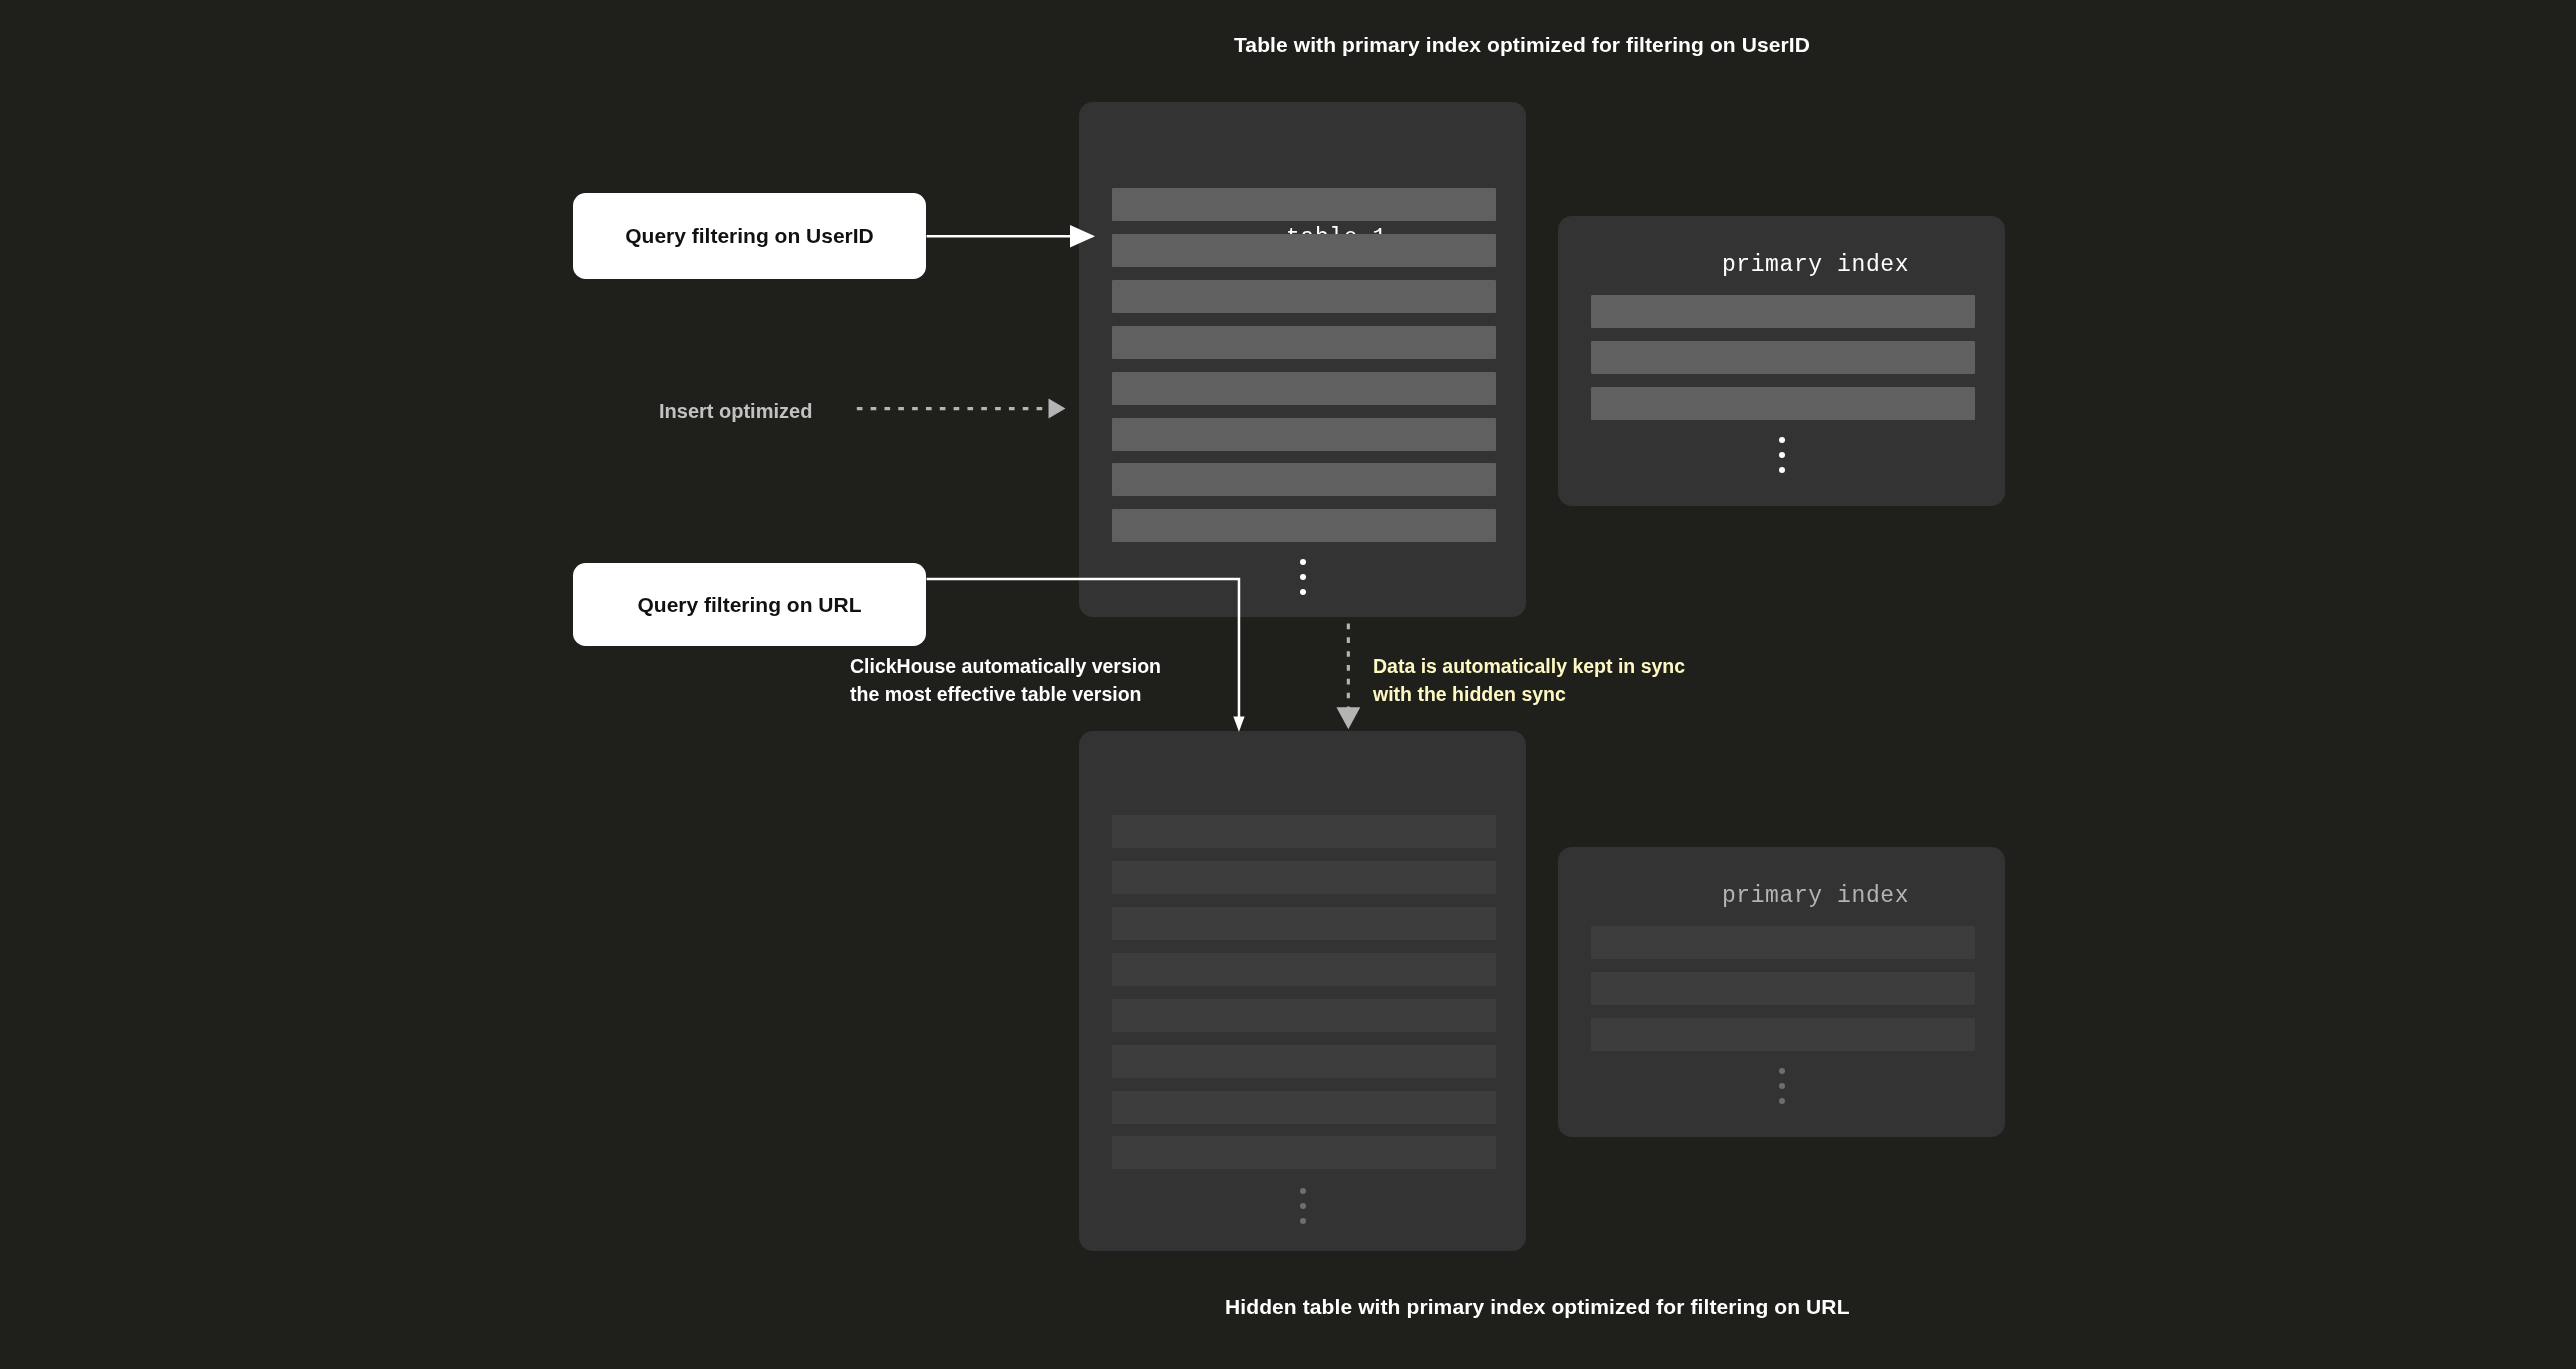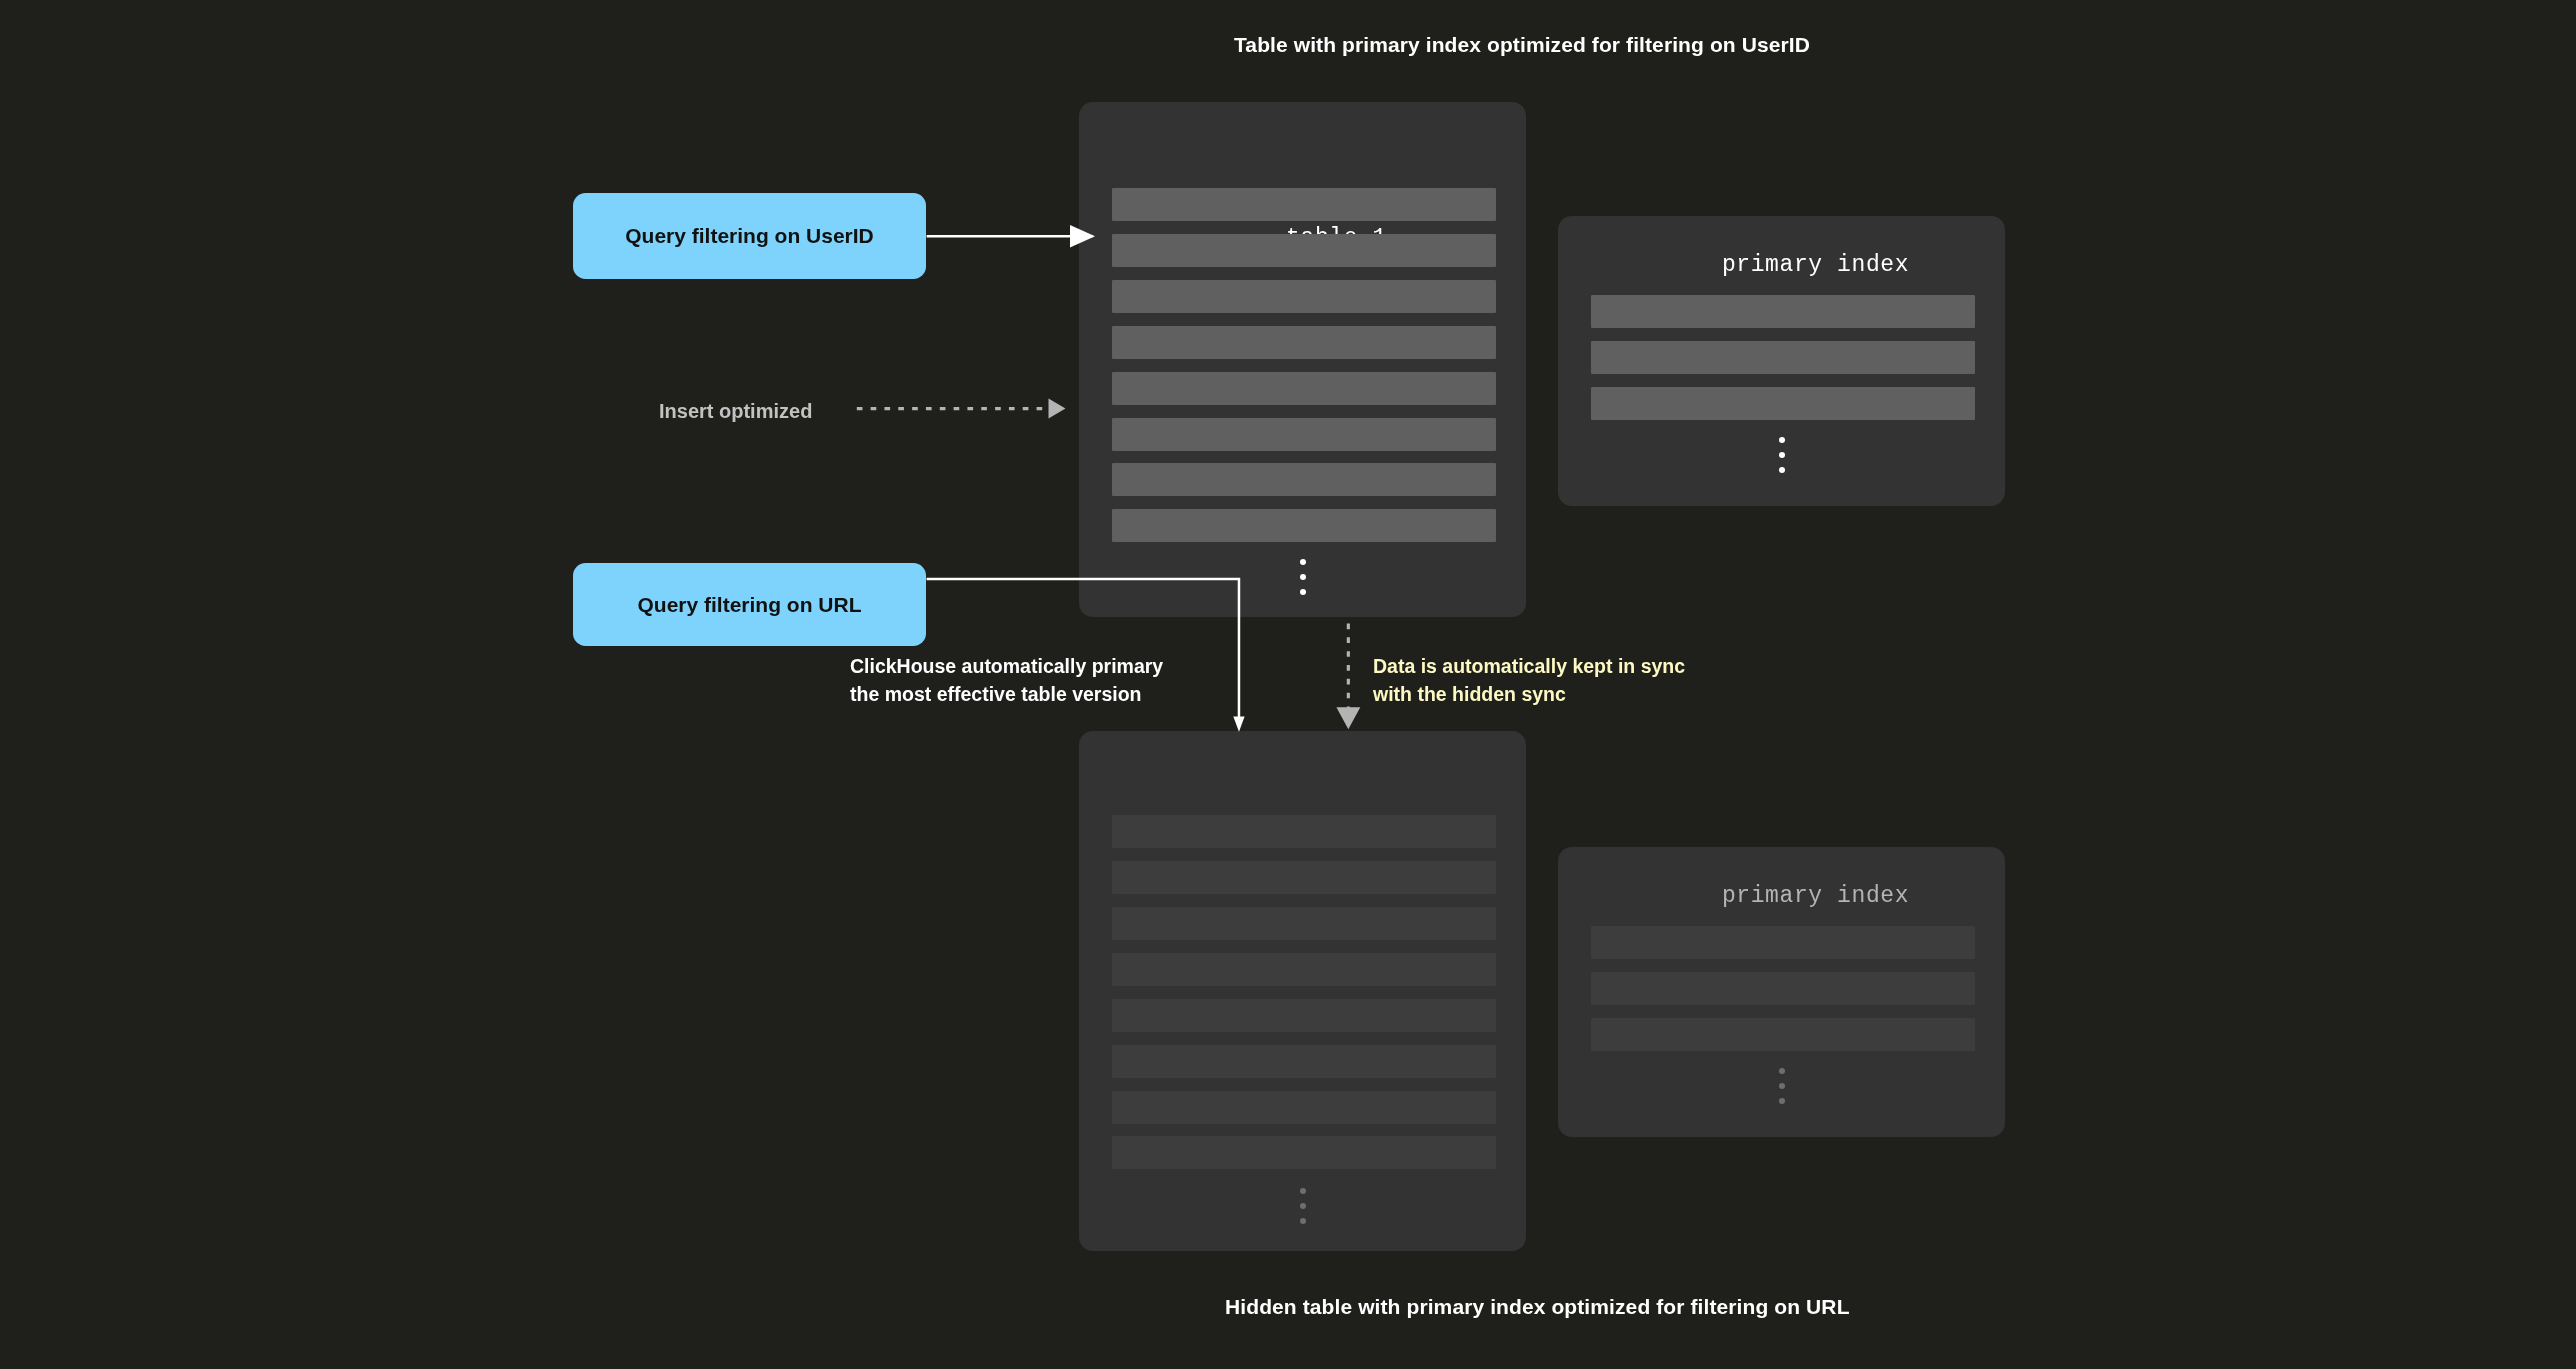--- a/index.html
+++ b/index.html
@@ -100,21 +100,21 @@
   }
   #pindex2 .card-title { top: 36px; color: #b4b4b4; }
   #pindex2 .row { left: 33px; width: 384px; height: 33px; background: #3d3d3d; }
 
   .dots-bright span { background: #ffffff; }
   .dots-dim span    { background: #6e6e6e; }
 
   
   .callout {
     position: absolute;
-    background: #7dd3fc;
+    background: #ffffff;
     border-radius: 12.6px;
     display: flex;
     align-items: center;
     justify-content: center;
     color: #111111;
     font-weight: bold;
     font-size: 21px;
     white-space: nowrap;
   }
   #callout-userid { left: 573px; top: 193px; width: 353px; height: 86px; }
@@ -206,21 +206,21 @@
     </div>
   </div>
 
   <div class="callout" id="callout-userid">Query filtering on UserID</div>
 
   <div class="callout" id="callout-url">Query filtering on URL</div>
 
   <div class="annot" id="annot-insert">Insert optimized</div>
 
   <div class="annot" id="annot-choose">
-    <div>ClickHouse automatically primary</div>
+    <div>ClickHouse automatically version</div>
     <div>the most effective table version</div>
   </div>
 
   <div class="annot" id="annot-sync">
     <div>Data is automatically kept in sync</div>
     <div>with the hidden sync</div>
   </div>
 
   <svg class="overlay" viewBox="0 0 4098 2178" xmlns="http://www.w3.org/2000/svg">
     <defs>

